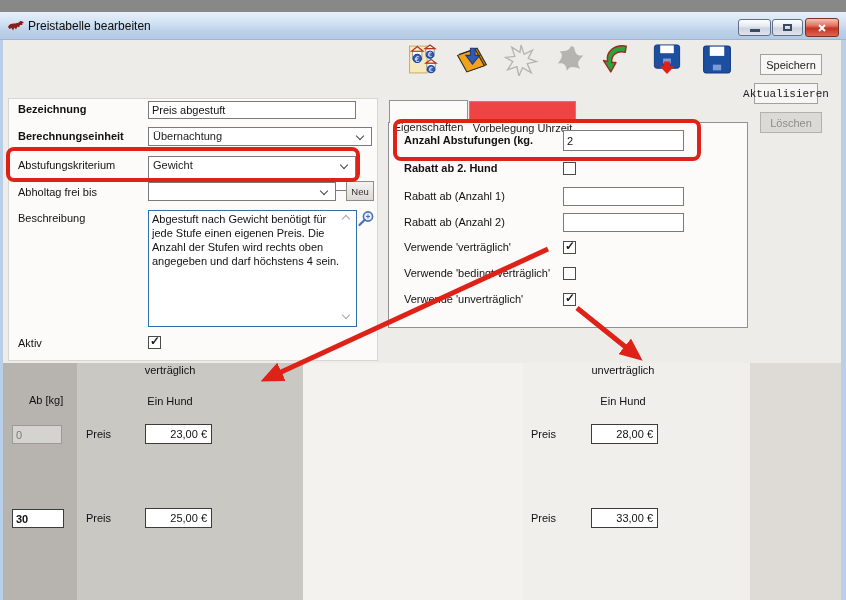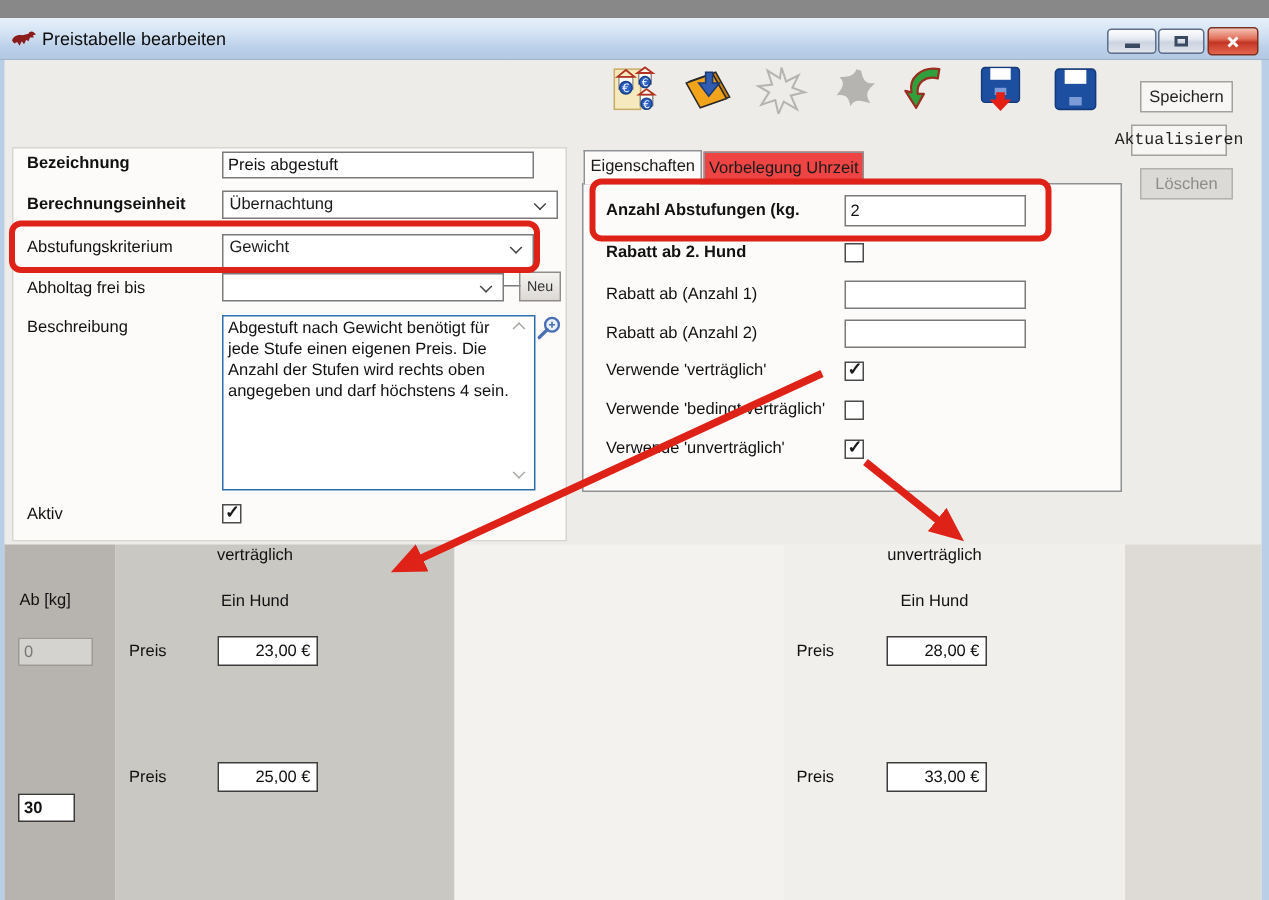--- a/index.html
+++ b/index.html
@@ -29,21 +29,21 @@
   
   .tool{position:absolute;top:31px;width:38px;height:33px;border:none;background:transparent;padding:0;cursor:pointer;}
   .tool svg{width:100%;height:100%;}
   
   .sidebtn{position:absolute;height:21px;border:1px solid #a3a19d;background:#f7f6f4;
     font-family:inherit;font-size:11px;color:#222;display:flex;align-items:center;justify-content:center;}
   .sidebtn.disabled{background:#dcdad6;color:#8e8c88;border-color:#b3b1ad;}
   
   .panel-left{position:absolute;left:8px;top:86px;width:370px;height:263px;background:#fcfbfa;border:1px solid #d8d6d2;}
   .tabpage{position:absolute;left:388px;top:110px;width:360px;height:206px;background:#fcfbfa;border:1px solid #8f9295;}
-  .tab{position:absolute;font-size:11px;padding-top:4px;text-align:center;border:1px solid #8f9295;}
+  .tab{position:absolute;font-size:11px;padding-top:20px;text-align:center;border:1px solid #8f9295;}
   .tab.active{left:389px;top:88px;width:79px;height:23px;background:#fcfbfa;border-bottom:none;z-index:5;}
   .tab.inactive{left:469px;top:89px;width:107px;height:21px;background:#ef4444;}
   
   .lbl{position:absolute;white-space:nowrap;color:#111;}
   .lbl.b{font-weight:bold;}
   input.fld,textarea.fld{position:absolute;border:1px solid #7a7a7a;background:#fff;
     font-family:inherit;font-size:11px;color:#111;padding:0 3px;}
   .combo{position:absolute;border:1px solid #7a7a7a;background:#fff;padding:2px 18px 0 4px;overflow:hidden;white-space:nowrap;}
   .chev{position:absolute;width:6px;height:6px;border-right:1.4px solid #444;border-bottom:1.4px solid #444;transform:rotate(45deg);}
   .combo .chev{right:8px;top:5px;}
@@ -221,33 +221,33 @@
   <span class="lbl" style="left:404px;top:281px;">Verwende 'unverträglich'</span>
   <span class="cb checked" style="left:563px;top:281px;"></span>
 
   <div class="colbg" style="left:3px;width:74px;background:#b7b4af;"></div>
   <div class="colbg" style="left:77px;width:226px;background:#cac8c3;"></div>
   <div class="colbg" style="left:303px;width:220px;background:#f3f2ef;"></div>
   <div class="colbg" style="left:523px;width:227px;background:#f0efec;"></div>
   <div class="colbg" style="left:750px;width:91px;background:#dedbd7;"></div>
 
   <span class="lbl ctr" style="left:85px;top:352px;width:170px;">verträglich</span>
-  <span class="lbl" style="left:13px;top:382px;">Ab [kg]</span>
+  <span class="lbl" style="left:29px;top:382px;">Ab [kg]</span>
   <span class="lbl ctr" style="left:85px;top:383px;width:170px;">Ein Hund</span>
 
   <span class="lbl ctr" style="left:533px;top:352px;width:180px;">unverträglich</span>
   <span class="lbl ctr" style="left:533px;top:383px;width:180px;">Ein Hund</span>
 
   <input class="fld abfld" style="left: 12px; top: 413px; width: 50px; height: 19px;" disabled="" value="0">
   <span class="lbl" style="left:86px;top:416px;">Preis</span>
   <input class="fld pricefld" style="left: 145px; top: 412px; width: 67px; height: 20px;" value="23,00 €">
   <span class="lbl" style="left:531px;top:416px;">Preis</span>
   <input class="fld pricefld" style="left: 591px; top: 412px; width: 67px; height: 20px;" value="28,00 €">
 
-  <input class="fld abfld" style="left: 12px; top: 517px; width: 38px; height: 19px; font-weight: bold;" value="30">
+  <input class="fld abfld" style="left: 12px; top: 497px; width: 52px; height: 19px; font-weight: bold;" value="30">
   <span class="lbl" style="left:86px;top:500px;">Preis</span>
   <input class="fld pricefld" style="left: 145px; top: 496px; width: 67px; height: 20px;" value="25,00 €">
   <span class="lbl" style="left:531px;top:500px;">Preis</span>
   <input class="fld pricefld" style="left: 591px; top: 496px; width: 67px; height: 20px;" value="33,00 €">
 
   <div class="redrect" style="left:6px;top:135px;width:354px;height:35px;"></div>
   <div class="redrect" style="left:393px;top:107px;width:308px;height:42px;"></div>
   <svg id="arrows" width="846" height="600" viewBox="0 0 846 600">
     <defs>
       <marker id="ah" markerWidth="4.6" markerHeight="4" refX="3.4" refY="2" orient="auto">

